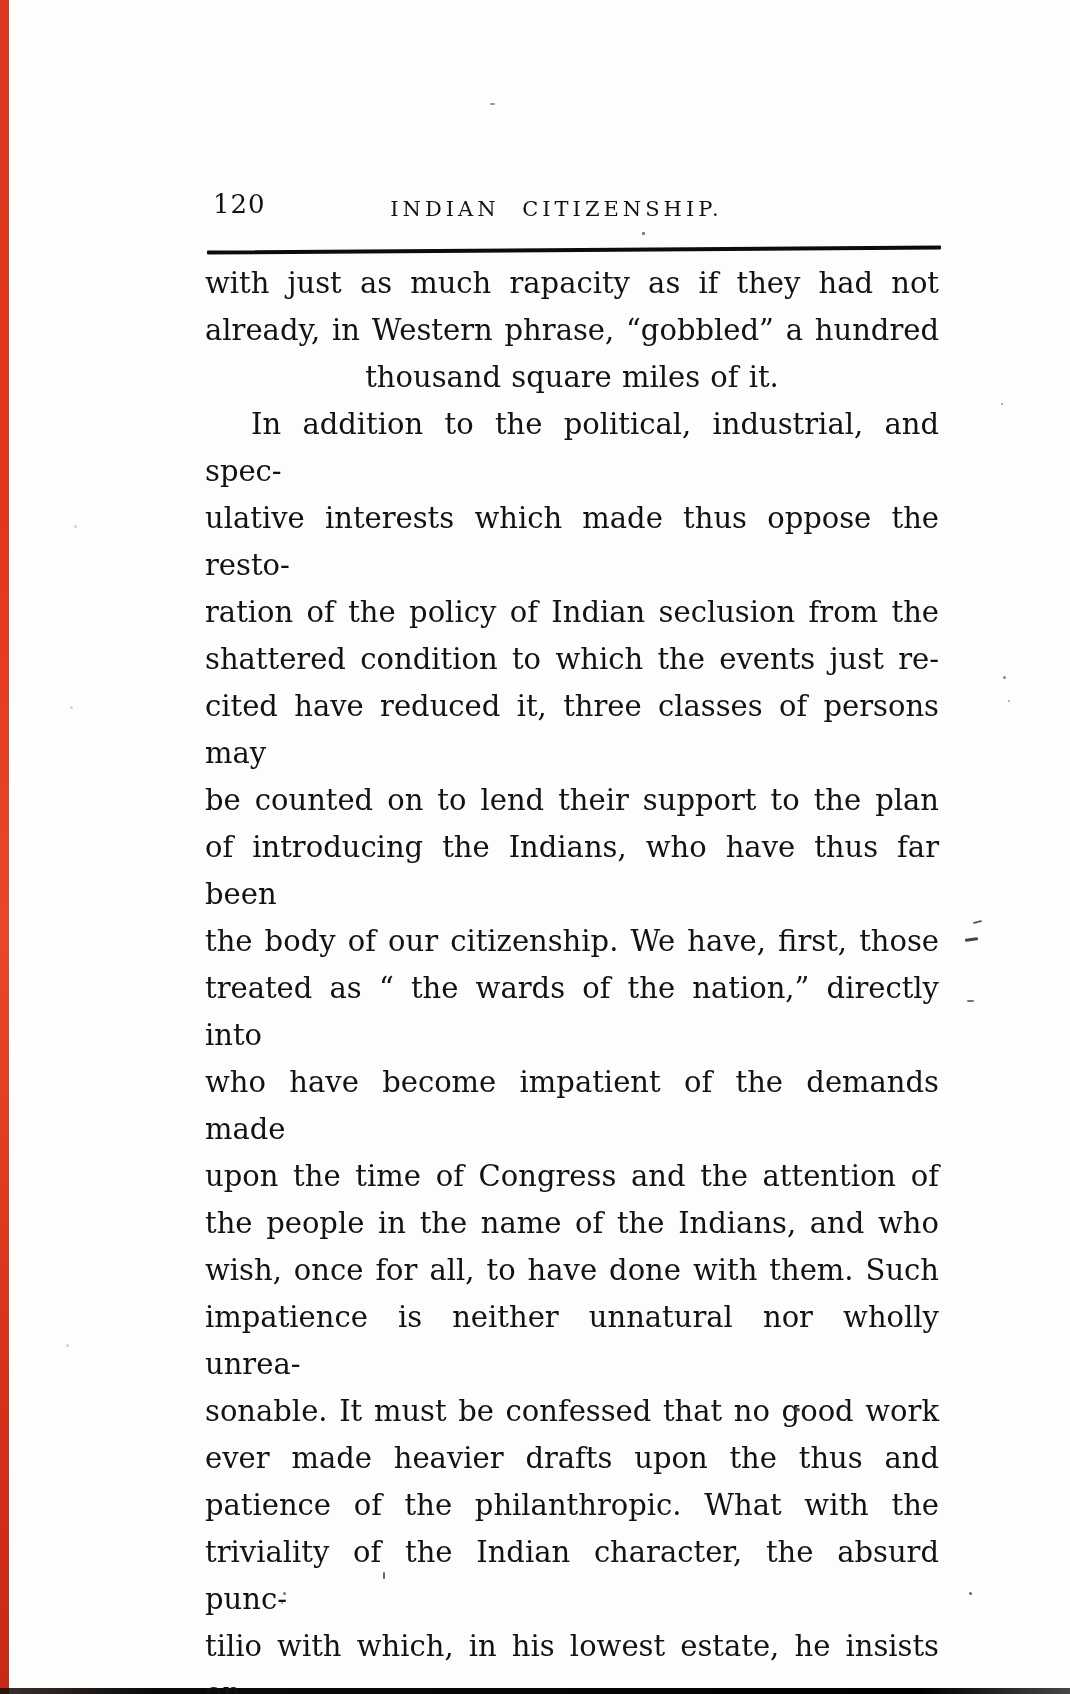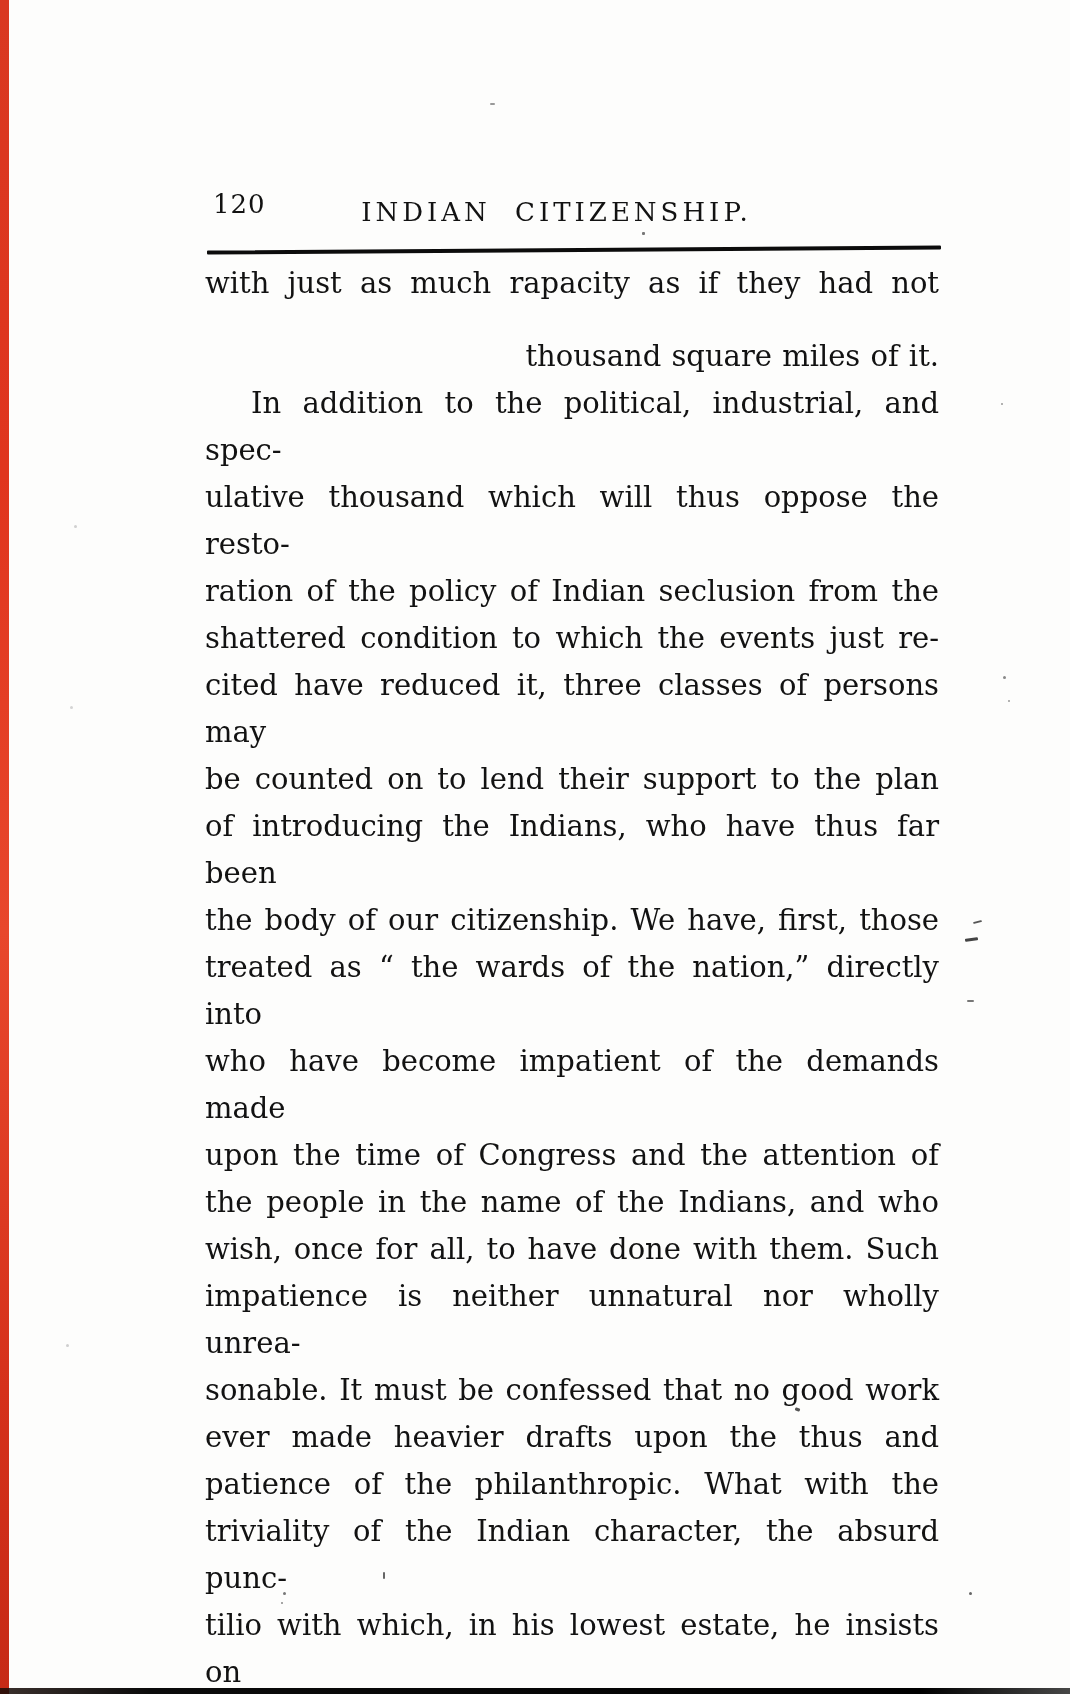--- a/index.html
+++ b/index.html
@@ -39,21 +39,21 @@
 
   .running-head {
     position: absolute;
     left: 205px; top: 197px;
     width: 735px;
     text-align: center;
   }
   .running-head .title {
     position: relative;
     left: -16px;
-    font-size: 26px;
+    font-size: 21px;
     letter-spacing: 4px;
     word-spacing: 12px;
     white-space: nowrap;
   }
 
   .header-rule {
     position: absolute;
     left: 207px; top: 248px;
     width: 734px; height: 4px;
     background: #0c0c0c;
@@ -67,23 +67,22 @@
     width: 734px;
     font-size: 29px;
     line-height: 47px;
     word-spacing: 1px;
   }
   .line {
     text-align: justify;
     text-align-last: justify;
   }
   .line.plain {
-    text-align: right;
+    text-align: center;
     text-align-last: auto;
-    margin-top: 26px;
   }
   .line.indent { text-indent: 46px; }
 
   
   .speck {
     position: absolute;
     background: #666;
     border-radius: 50%;
   }
   .stroke {
@@ -101,23 +100,24 @@
 <div class="page-number">120</div>
 
 <div class="running-head">
   <span class="title">INDIAN CITIZENSHIP.</span>
 </div>
 
 <div class="header-rule"></div>
 
 <div class="page-body">
   <div class="line">with just as much rapacity as if they had not</div>
+  <div class="line">already, in Western phrase, “gobbled” a hundred</div>
   <div class="line plain">thousand square miles of it.</div>
   <div class="line indent">In addition to the political, industrial, and spec-</div>
-  <div class="line">ulative thousand which will thus oppose the resto-</div>
+  <div class="line">ulative interests which made thus oppose the resto-</div>
   <div class="line">ration of the policy of Indian seclusion from the</div>
   <div class="line">shattered condition to which the events just re-</div>
   <div class="line">cited have reduced it, three classes of persons may</div>
   <div class="line">be counted on to lend their support to the plan</div>
   <div class="line">of introducing the Indians, who have thus far been</div>
   <div class="line">the body of our citizenship. We have, first, those</div>
   <div class="line">treated as “ the wards of the nation,” directly into</div>
   <div class="line">who have become impatient of the demands made</div>
   <div class="line">upon the time of Congress and the attention of</div>
   <div class="line">the people in the name of the Indians, and who</div>

